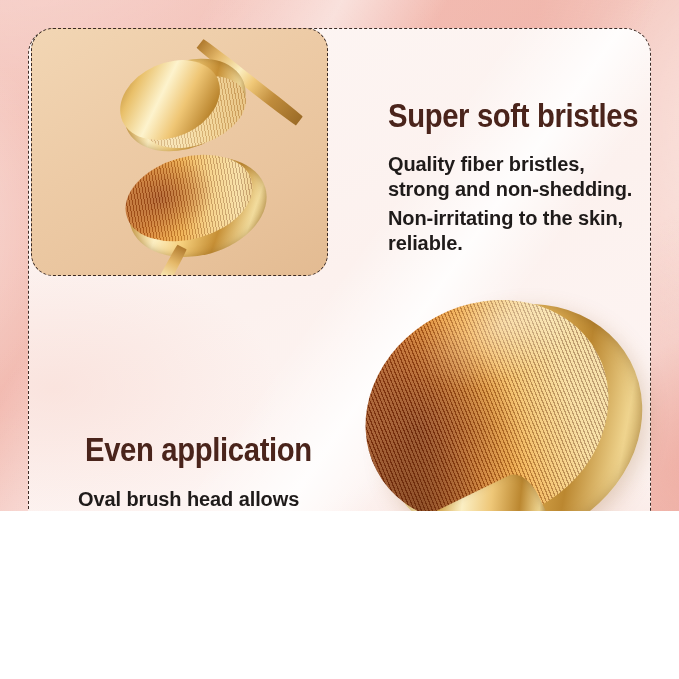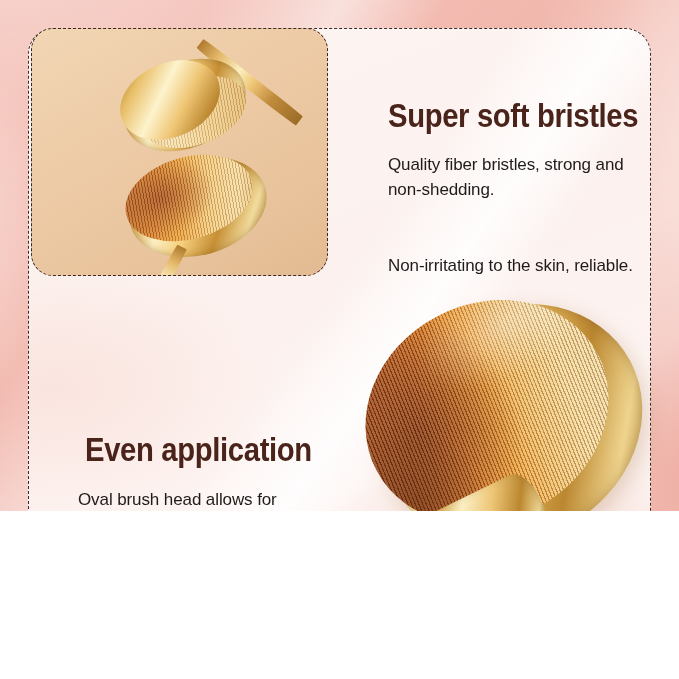--- a/index.html
+++ b/index.html
@@ -237,28 +237,28 @@
     font-size: 34px;
     line-height: 1.05;
     letter-spacing: -0.4px;
     transform: scaleX(0.86);
     transform-origin: left center;
     white-space: nowrap;
   }
   .body-text {
     position: absolute;
     color: #1f1b1a;
-    font-size: 17px;
+    font-size: 20px;
     line-height: 25px;
-    font-weight: 400;
+    font-weight: 700;
     letter-spacing: -0.1px;
   }
   #block-a-title { left: 388px; top: 98px; }
   #block-a-p1 { left: 388px; top: 152px; width: 250px; }
-  #block-a-p2 { left: 388px; top: 206px; width: 250px; margin-top: 47px; }
+  #block-a-p2 { left: 388px; top: 206px; width: 250px; }
   #block-b-title { left: 85px; top: 432px; }
   #block-b-p1 { left: 78px; top: 487px; width: 250px; }
 </style>
 </head>
 <body>
 
 <div id="page">
 
   <div class="bg-base"></div>
   <div class="bg-swirl swirl-a"></div>

